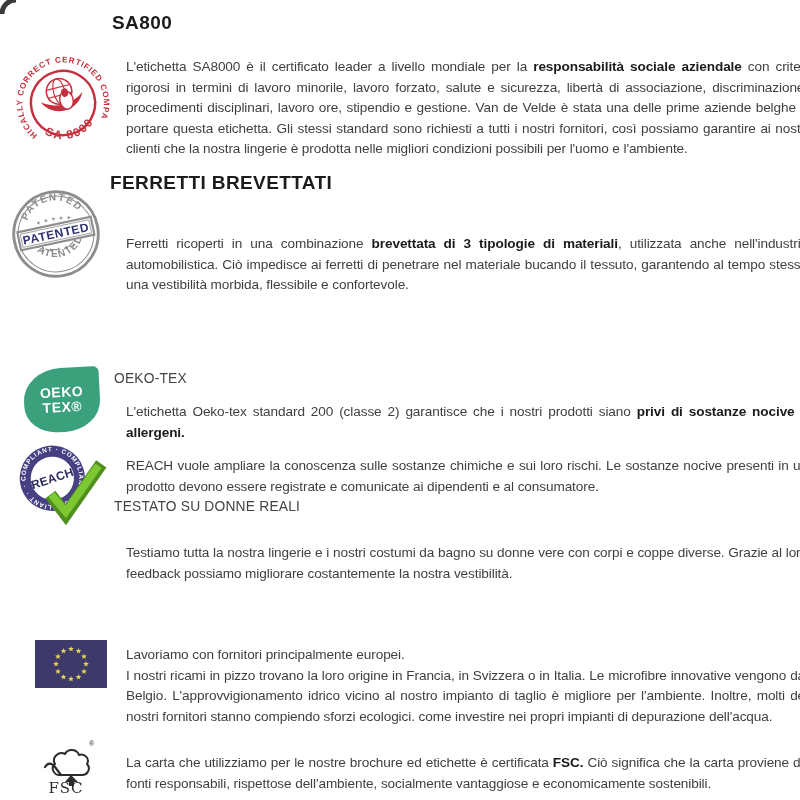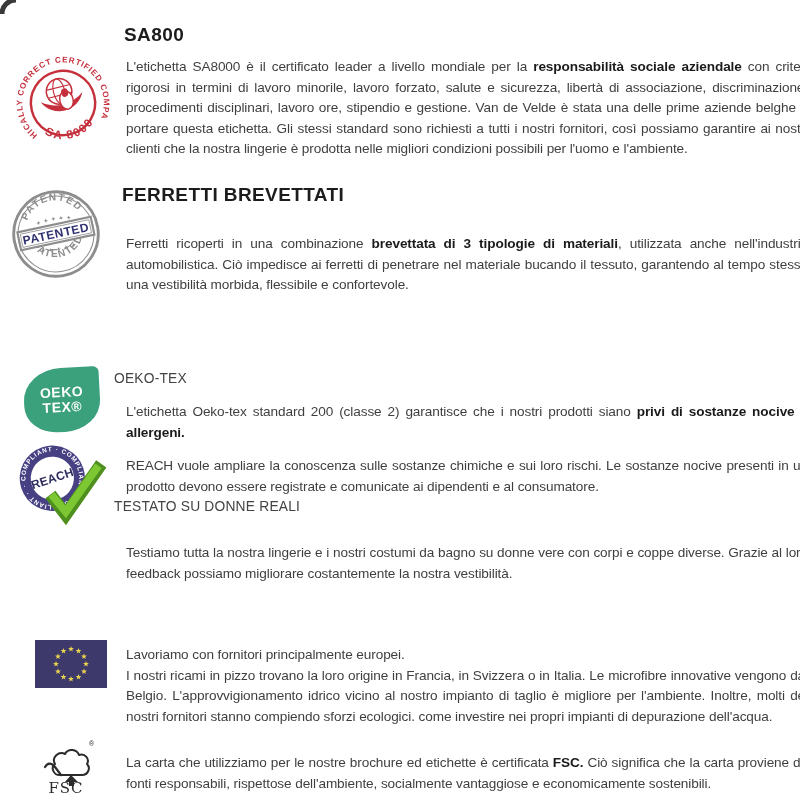--- a/index.html
+++ b/index.html
@@ -2,21 +2,21 @@
 <html><head>
 <meta charset="utf-8">
 <style>
   html,body{margin:0;padding:0;background:#ffffff;}
   .page{
     position:relative;width:800px;height:800px;background:#ffffff;overflow:hidden;
     font-family:"Liberation Sans","DejaVu Sans",sans-serif;color:#3f3f3f;
   }
   .abs{position:absolute;}
   h2.heading{
-    margin:12px;font-size:19px;line-height:1.2;font-weight:700;color:#1c1c1c;
+    margin:0;font-size:19px;line-height:1.2;font-weight:700;color:#1c1c1c;
     letter-spacing:0.4px;font-family:"Liberation Sans",sans-serif;
   }
   .body{
     margin:16px;font-size:13.6px;line-height:20.5px;letter-spacing:-0.1px;
     text-align:justify;color:#3f3f3f;width:682px;
   }
   .label{
     margin:4px;font-size:13.8px;line-height:18px;color:#444444;letter-spacing:0.2px;
   }
   .b{font-weight:700;color:#1b1b1b;}

